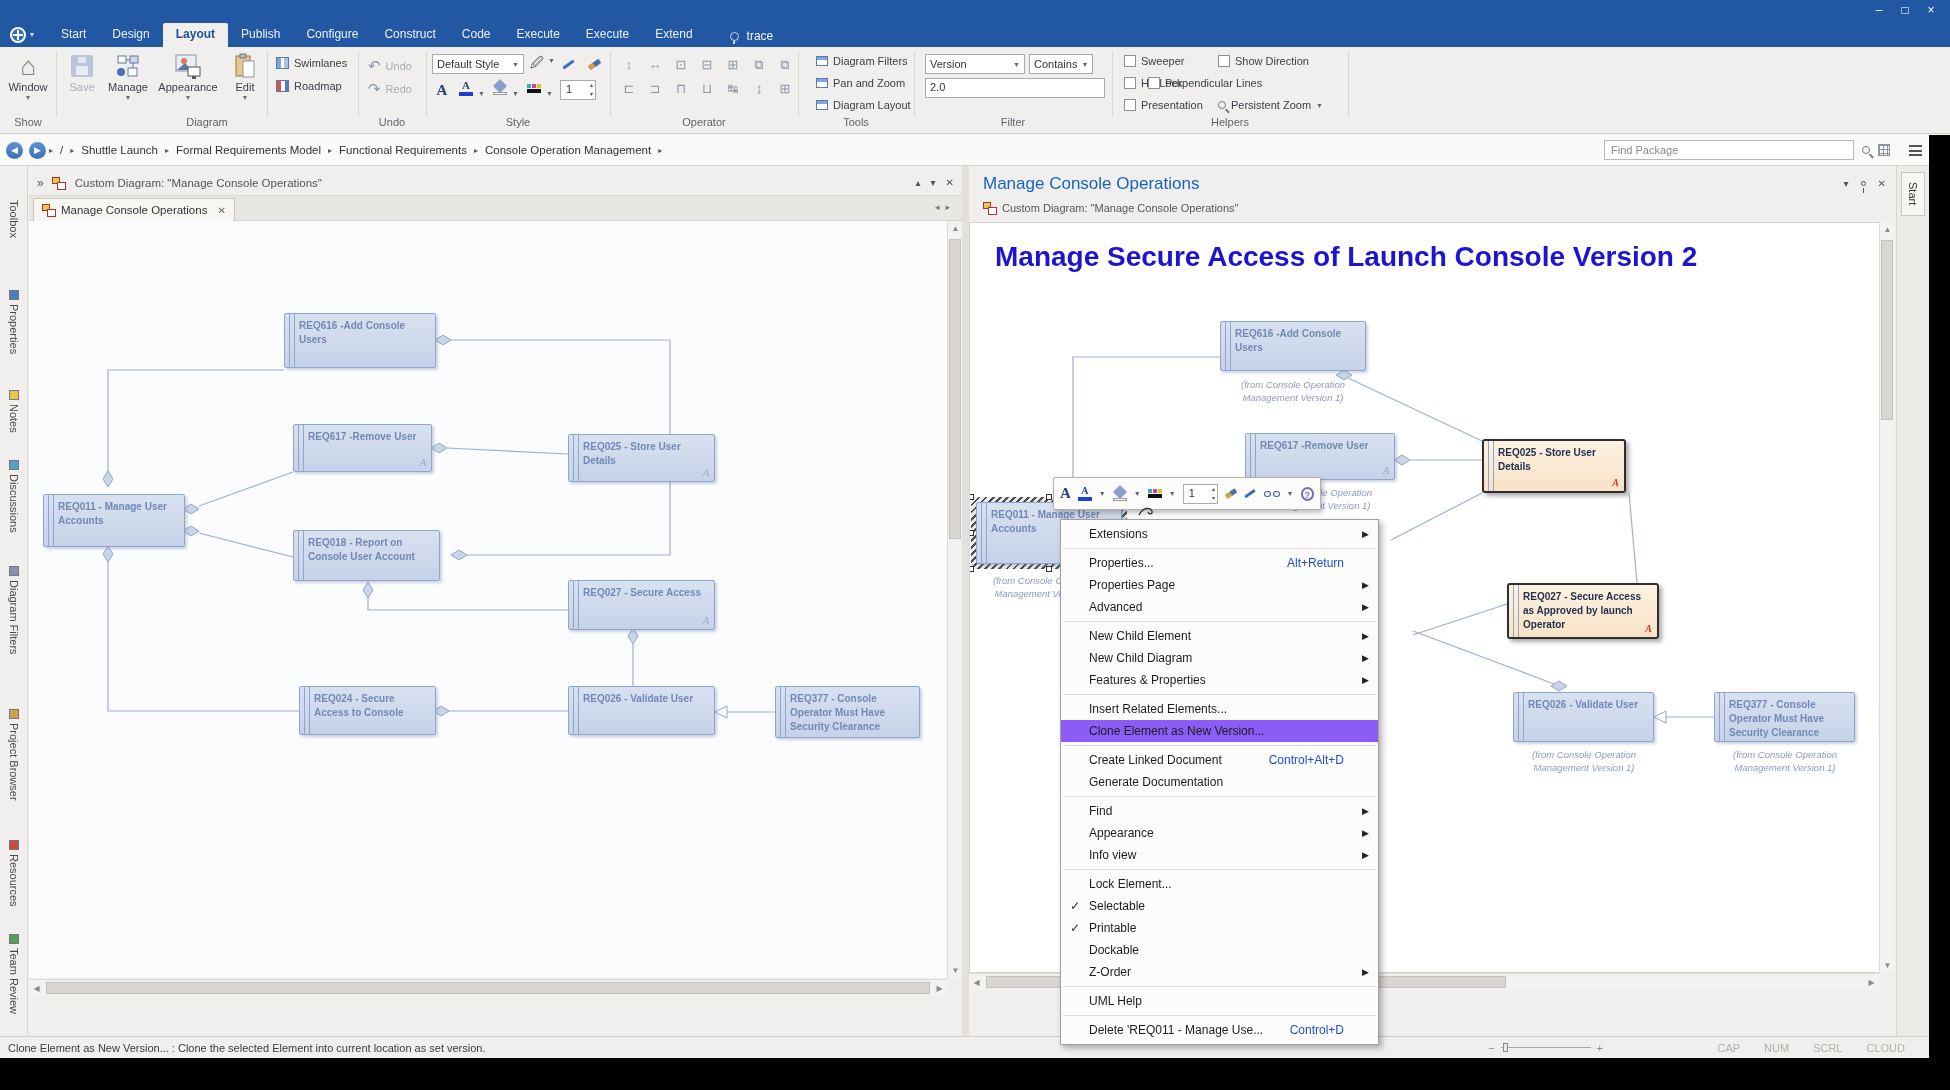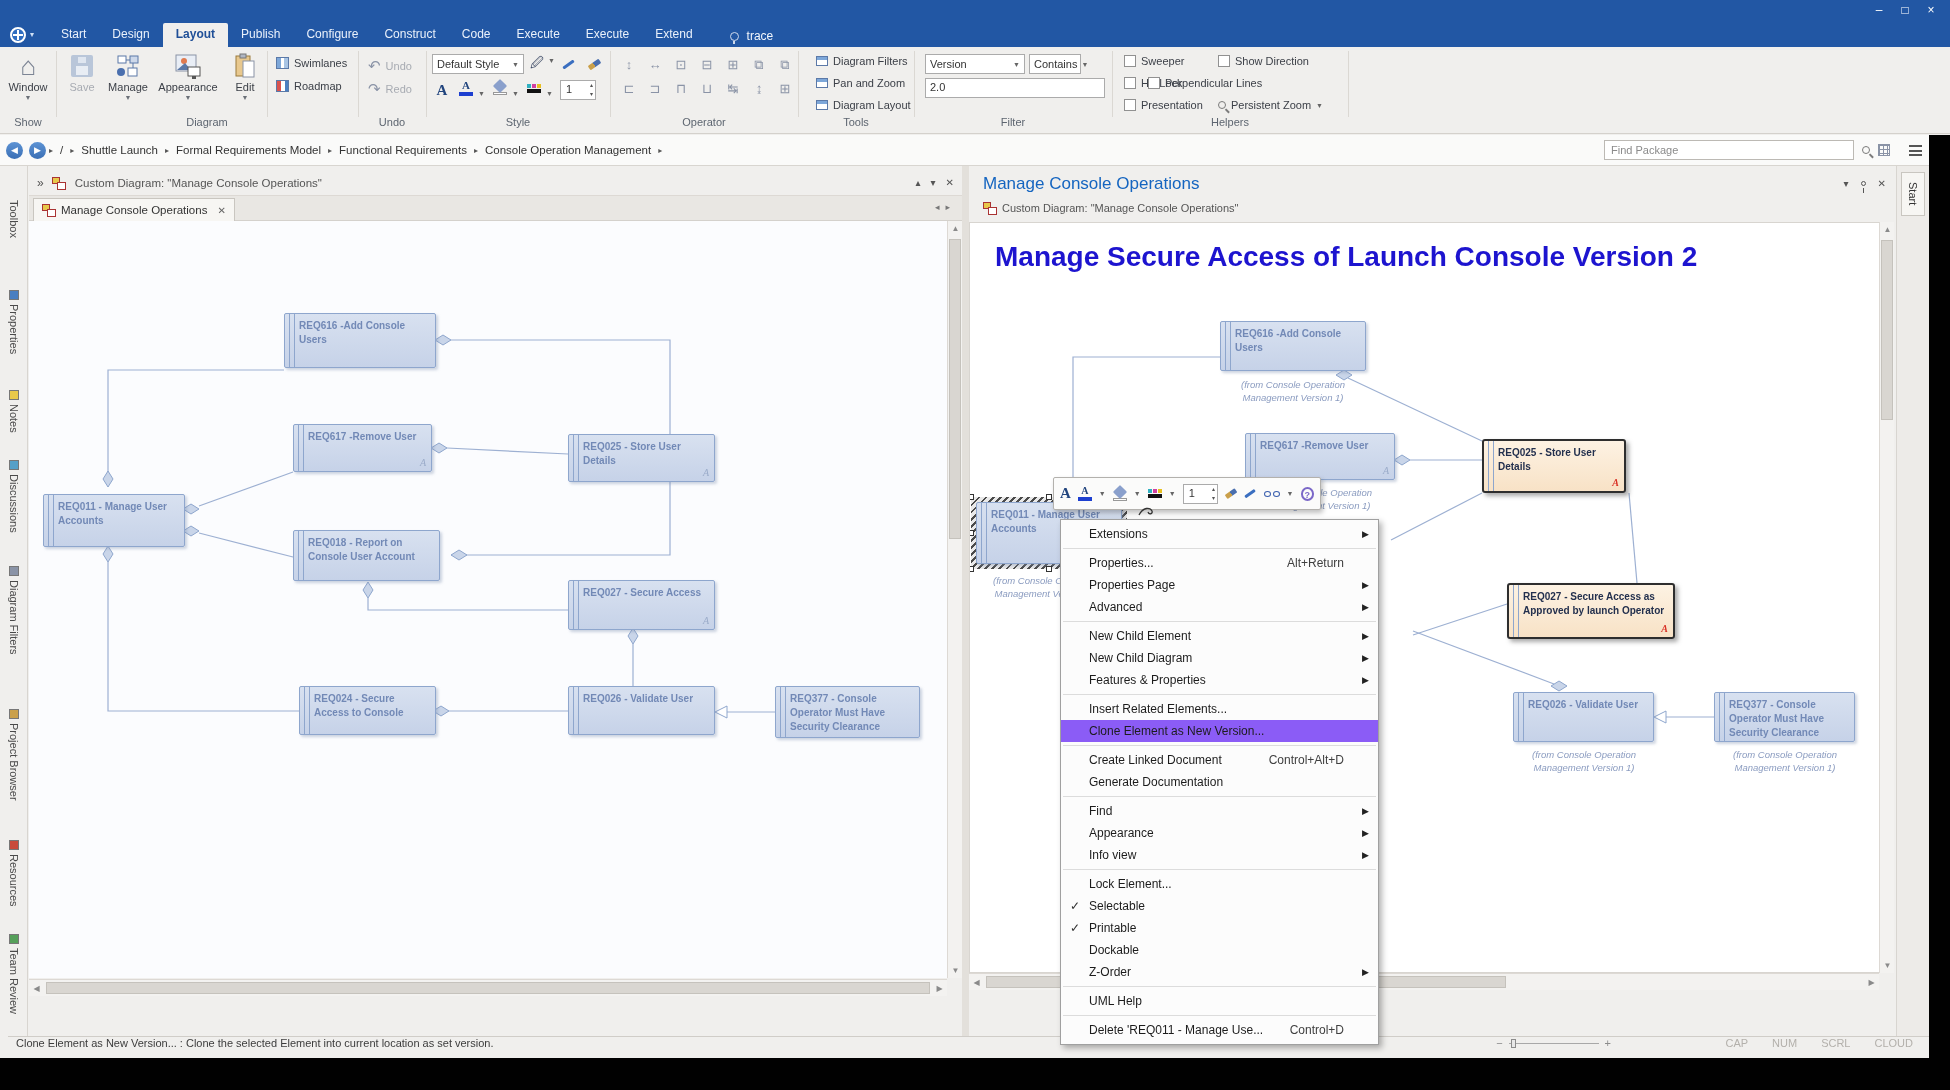--- a/index.html
+++ b/index.html
@@ -133,27 +133,27 @@
   .glasses i{width:7px;height:6px;border:1.5px solid #3b5fae;border-radius:50%;display:block;}
   .glasses i+i{margin-left:2px;}
   .helpc{width:14px;height:14px;border:2px solid #7b68c8;border-radius:50%;color:#7b68c8;font-size:9px;font-weight:bold;text-align:center;line-height:13px;}
   .brushico{width:13px;height:5px;background:linear-gradient(90deg,#caa04a 0 6px,#4a6fae 6px);transform:rotate(-35deg);border-radius:1px;}
   .penico{width:13px;height:3px;background:#3b6fc0;transform:rotate(-35deg);border-radius:1px;}
 
   
   .ctx-menu { position:absolute; left:1060px; top:519px; width:319px; background:#fcfcfc; border:1px solid #a0a0a0; box-shadow:3px 3px 6px rgba(0,0,0,.3); padding:3px 0; z-index:50; font-size:12px; color:#1c1c1c;}
   .mi { position:relative; height:22px; line-height:22px; padding-left:28px; cursor:default; white-space:nowrap;}
   .mi.hl { background:#8b5cf6;}
-  .mi .sc { position:absolute; right:34px; color:#404040;}
+  .mi .sc { position:absolute; right:34px; color:#1d4ed8;}
   .mi .arrow { position:absolute; right:9px; font-size:9px; color:#222;}
   .mi .chkm { position:absolute; left:9px; color:#333;}
   .msep { border-top:1px solid #dcdcdc; margin:3px 2px;}
 
   
-  .statusbar { position:absolute; left:8px; bottom:32px; width:1933px; height:22px; background:#f0efed; border-top:1px solid #d0cdc8; z-index:20; font-size:11px; color:#3c3c3c; display:flex; }
+  .statusbar { position:absolute; left:0; bottom:32px; width:1933px; height:22px; background:#f0efed; border-top:1px solid #d0cdc8; z-index:20; font-size:11px; color:#3c3c3c; display:flex; align-items:center;}
   .statusbar .msg { margin-left:8px;}
   .zoomctl { position:absolute; right:330px; display:flex; align-items:center; gap:6px; color:#8b8b8b;}
   .ztrack { width:90px; height:1px; background:#a8a8a8; position:relative;}
   .zhandle { position:absolute; left:2px; top:-4px; width:5px; height:9px; background:#e8e8e8; border:1px solid #8b8b8b;}
   .indics { position:absolute; right:28px; display:flex; gap:24px; color:#b3b0ab; font-size:11px;}
   .blackbottom { position:absolute; left:0; bottom:0; width:1950px; height:32px; background:#010101; z-index:25;}
   .blackright { position:absolute; right:0; top:135px; width:21px; bottom:0; background:#010101; z-index:24;}
   .startstrip { position:absolute; right:21px; top:166px; width:33px; bottom:54px; background:#edebe8; z-index:6; border-left:1px solid #d8d5d0;}
   .starttab { position:absolute; left:4px; top:6px; width:24px; height:44px; background:#f7f6f3; border:1px solid #c9c6c0; display:flex; align-items:center; justify-content:center;}
   .starttab span{ writing-mode:vertical-rl; font-size:11px; color:#333;}
@@ -353,21 +353,21 @@
     <div class="toolrow" style="left:816px;top:52px">
       <span class="win-ico"></span>
         <span>Diagram Layout</span>
     </div>
     <div class="glabel" style="left:798px;width:116px">Tools</div>
 
     <div class="combo" style="left:925px;top:7px;width:100px">
       <span class="cv">Version</span>
         <span class="ca">▼</span>
     </div>
-    <div class="combo" style="left:1029px;top:7px;width:52px">
+    <div class="combo" style="left:1029px;top:7px;width:64px">
       <span class="cv">Contains</span>
         <span class="ca">▼</span>
     </div>
     <div class="tinput" style="left:925px;top:31px;width:180px">2.0</div>
     <div class="glabel" style="left:914px;width:198px">Filter</div>
 
     <div class="chkrow" style="left:1124px;top:8px">
         <span class="chk"></span>
         <span>Sweeper</span>
       </div>
@@ -601,21 +601,21 @@
         <span class="hnd" style="left:75px;top:-3px"></span>
         <span class="hnd" style="right:-3px;top:-3px"></span>
         <span class="hnd" style="left:-3px;top:33px"></span>
         <span class="hnd" style="right:-3px;top:33px"></span>
         <span class="hnd" style="left:-3px;bottom:-3px"></span>
         <span class="hnd" style="left:75px;bottom:-3px"></span>
         <span class="hnd" style="right:-3px;bottom:-3px"></span>
       </div>
       <div class="elem-note" style="left:-5px;top:352px">(from Console Operation Management Version 1)</div>
 
-      <div class="req-box req-orange" style="left:537px;top:360px;width:168px;height:56px">
+      <div class="req-box req-orange" style="left:537px;top:360px;width:152px;height:56px">
         <span>REQ027 - Secure Access as Approved by launch Operator</span><span class="corner-a">A</span>
       </div>
 
       <div class="req-box" style="left:543px;top:469px;width:141px;height:50px">
         <span>REQ026 - Validate User</span>
       </div>
       <div class="elem-note" style="left:534px;top:526px">(from Console Operation Management Version 1)</div>
 
       <div class="req-box" style="left:744px;top:469px;width:141px;height:50px">
         <span>REQ377 - Console Operator Must Have Security Clearance</span>

